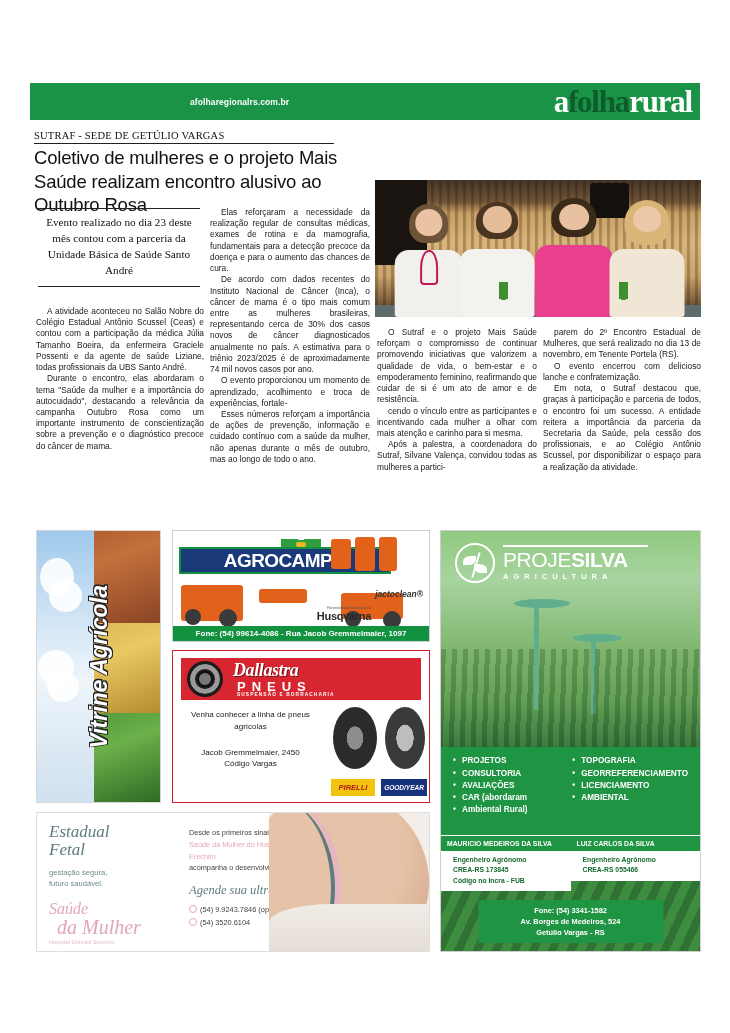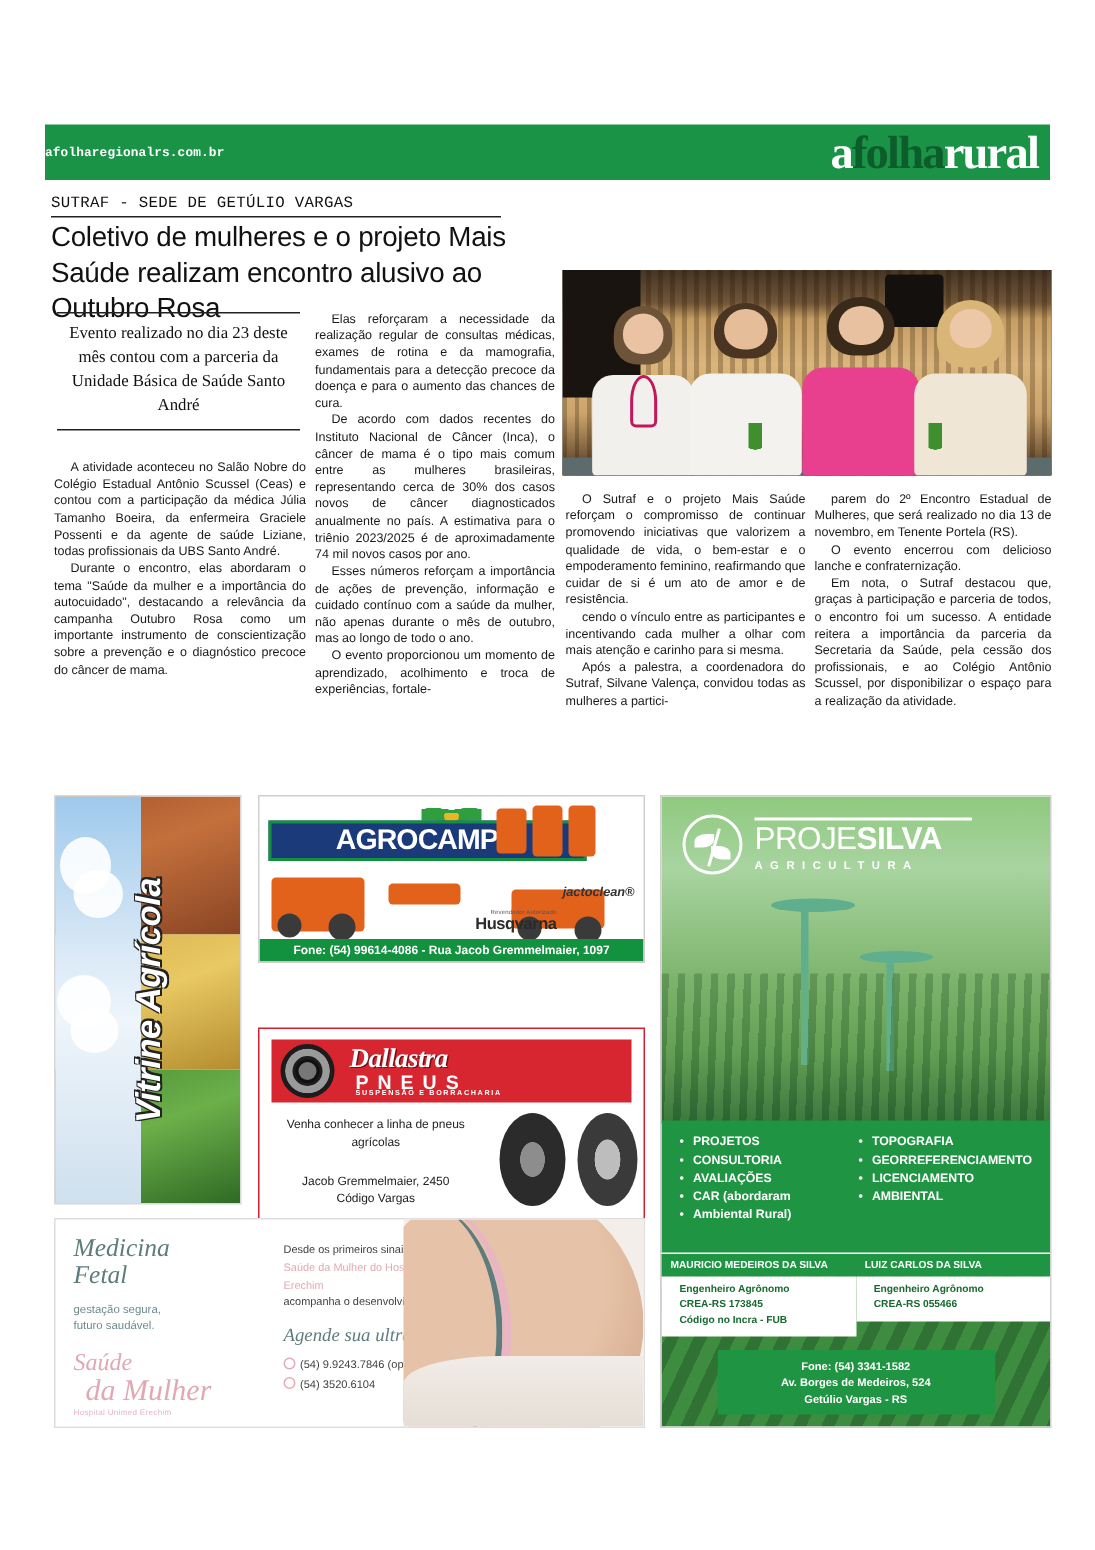--- a/index.html
+++ b/index.html
@@ -12,39 +12,38 @@
   }
   .page { position: absolute; inset: 0; background: #fff; }
 
   
   .masthead {
     position: absolute; left: 30px; top: 83px; width: 670px; height: 37px;
     background: #1a9347;
     display: flex; align-items: center;
   }
   .masthead-url {
-    flex: 0 0 auto; 
+    flex: 0 0 auto; margin-left: 160px;
     color: #ffffff; font-size: 8.5px; font-weight: bold;
     letter-spacing: .1px;
-    font-family: Liberation Mono, monospace;
   }
   .masthead-logo {
     position: absolute; right: 8px; top: 50%; transform: translateY(-52%);
     font-family: "Liberation Serif", serif;
     font-weight: bold; font-size: 31px; line-height: 1;
     letter-spacing: -1.2px; white-space: nowrap;
   }
   .logo-a { color: #ffffff; }
   .logo-folha { color: #0d5c2b; }
   .logo-rural { color: #ffffff; }
 
   
   .kicker {
     position: absolute; left: 34px; top: 130px; width: 300px;
-    font-family: Liberation Mono, monospace;
+    font-family: Liberation Serif, serif;
     font-size: 10.5px; color: #111; letter-spacing: .2px;
     padding-bottom: 2px; border-bottom: 1.1px solid #222;
   }
   .headline {
     position: absolute; left: 34px; top: 146px; width: 340px;
     font-size: 18.5px; line-height: 1.28; color: #111;
     font-weight: normal; letter-spacing: -.2px;
   }
 
   
@@ -141,21 +140,21 @@
   .agro-jc { position:absolute; right:6px; top:58px; font-size:8.5px; font-style:italic;
     font-weight:bold; color:#333; }
   .agro-husq { position:absolute; left:108px; bottom:19px; text-align:right; width:90px; }
   .agro-husq .sm { font-size:4px; color:#555; letter-spacing:.1px; }
   .agro-husq .bg { font-size:11px; font-weight:bold; color:#2a2a2a; letter-spacing:-.3px; }
   .mach { position:absolute; background:#e2621b; border-radius:3px; }
   .mach.dk { background:#3a3a3a; }
 
   
   .ad-dall {
-    position:absolute; left:172px; top:685px; width:258px; height:153px;
+    position:absolute; left:172px; top:650px; width:258px; height:153px;
     background:#ffffff; border:1.4px solid #d32030; overflow:hidden;
   }
   .dall-band {
     position:absolute; left:8px; top:7px; width:240px; height:42px;
     background:#d7262f;
     display:flex; align-items:center;
   }
   .dall-wheel { position:absolute; left:6px; top:3px; width:36px; height:36px;
     border-radius:50%; background:#111; border:3px solid #1c1c1c;
     box-shadow: inset 0 0 0 5px #9a9a9a, inset 0 0 0 7px #1c1c1c; }
@@ -322,22 +321,22 @@
   </div>
 
   <div class="col col1">
     <p>A atividade aconteceu no Salão Nobre do Colégio Estadual Antônio Scussel (Ceas) e contou com a participação da médica Júlia Tamanho Boeira, da enfermeira Graciele Possenti e da agente de saúde Liziane, todas profissionais da UBS Santo André.</p>
     <p>Durante o encontro, elas abordaram o tema "Saúde da mulher e a importância do autocuidado", destacando a relevância da campanha Outubro Rosa como um importante instrumento de conscientização sobre a prevenção e o diagnóstico precoce do câncer de mama.</p>
   </div>
 
   <div class="col col2">
     <p>Elas reforçaram a necessidade da realização regular de consultas médicas, exames de rotina e da mamografia, fundamentais para a detecção precoce da doença e para o aumento das chances de cura.</p>
     <p>De acordo com dados recentes do Instituto Nacional de Câncer (Inca), o câncer de mama é o tipo mais comum entre as mulheres brasileiras, representando cerca de 30% dos casos novos de câncer diagnosticados anualmente no país. A estimativa para o triênio 2023/2025 é de aproximadamente 74 mil novos casos por ano.</p>
+    <p>O evento proporcionou um momento de aprendizado, acolhimento e troca de experiências, fortale-</p>
     <p>Esses números reforçam a importância de ações de prevenção, informação e cuidado contínuo com a saúde da mulher, não apenas durante o mês de outubro, mas ao longo de todo o ano.</p>
-    <p>O evento proporcionou um momento de aprendizado, acolhimento e troca de experiências, fortale-</p>
   </div>
 
   <div class="col col3">
     <p>O Sutraf e o projeto Mais Saúde reforçam o compromisso de continuar promovendo iniciativas que valorizem a qualidade de vida, o bem-estar e o empoderamento feminino, reafirmando que cuidar de si é um ato de amor e de resistência.</p>
     <p>cendo o vínculo entre as participantes e incentivando cada mulher a olhar com mais atenção e carinho para si mesma.</p>
     <p>Após a palestra, a coordenadora do Sutraf, Silvane Valença, convidou todas as mulheres a partici-</p>
   </div>
 
   <div class="col col4">
     <p>parem do 2º Encontro Estadual de Mulheres, que será realizado no dia 13 de novembro, em Tenente Portela (RS).</p>
@@ -456,21 +455,21 @@
       <div class="proj-contact">
         <div>Fone: (54) 3341-1582</div>
         <div>Av. Borges de Medeiros, 524</div>
         <div>Getúlio Vargas - RS</div>
       </div>
     </div>
   </div>
 
   <div class="ad-fetal">
     <div class="fetal-left">
-      <div class="fetal-t1">Medicina</div>
+      <div class="fetal-t1">Estadual</div>
       <div class="fetal-t1">Fetal</div>
       <div class="fetal-t2">gestação segura,</div>
       <div class="fetal-t2" style="margin-top:0;">futuro saudável.</div>
       <div class="fetal-brand">
         <div class="fetal-b1">Saúde</div>
         <div class="fetal-b2">da Mulher</div>
         <div class="fetal-b3">Hospital Unimed Erechim</div>
       </div>
     </div>
 

